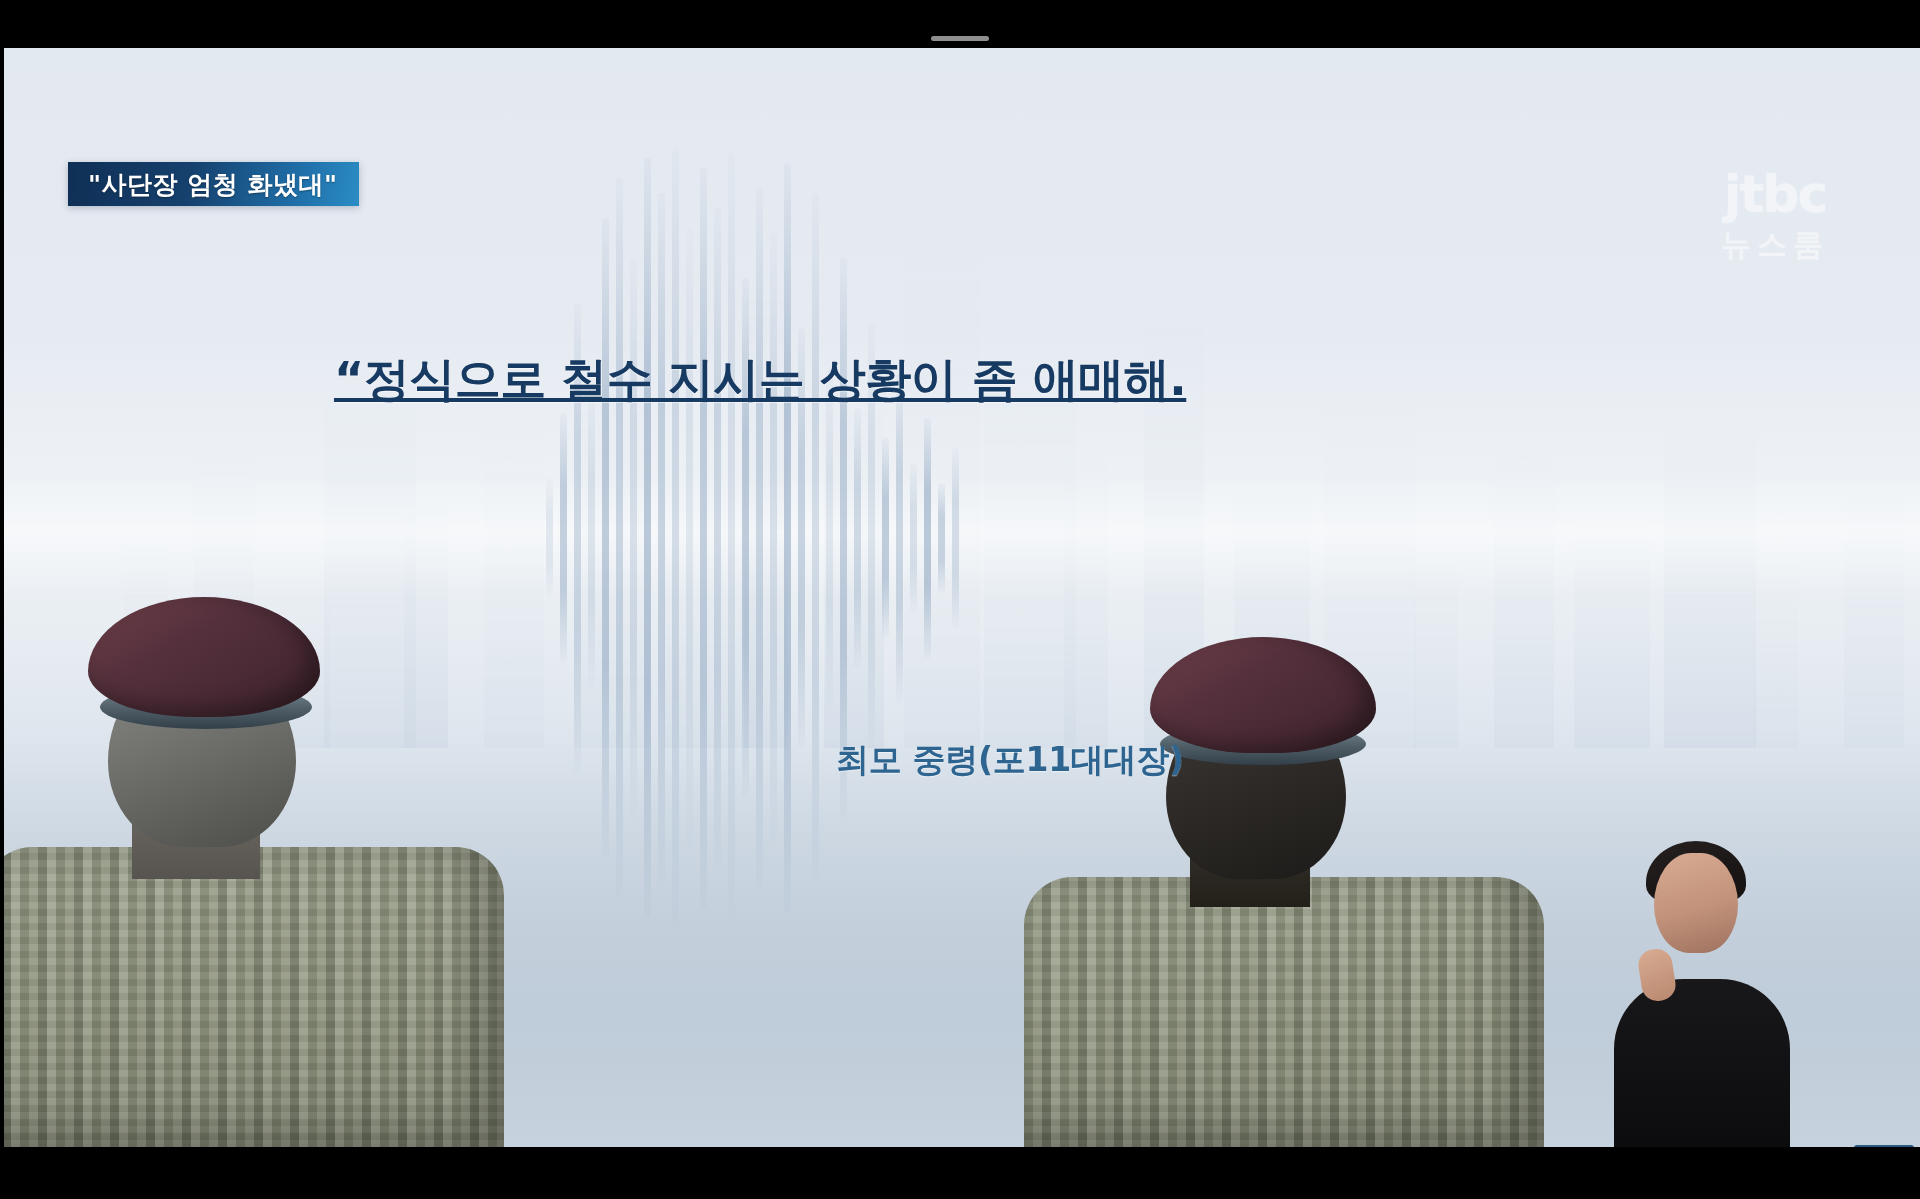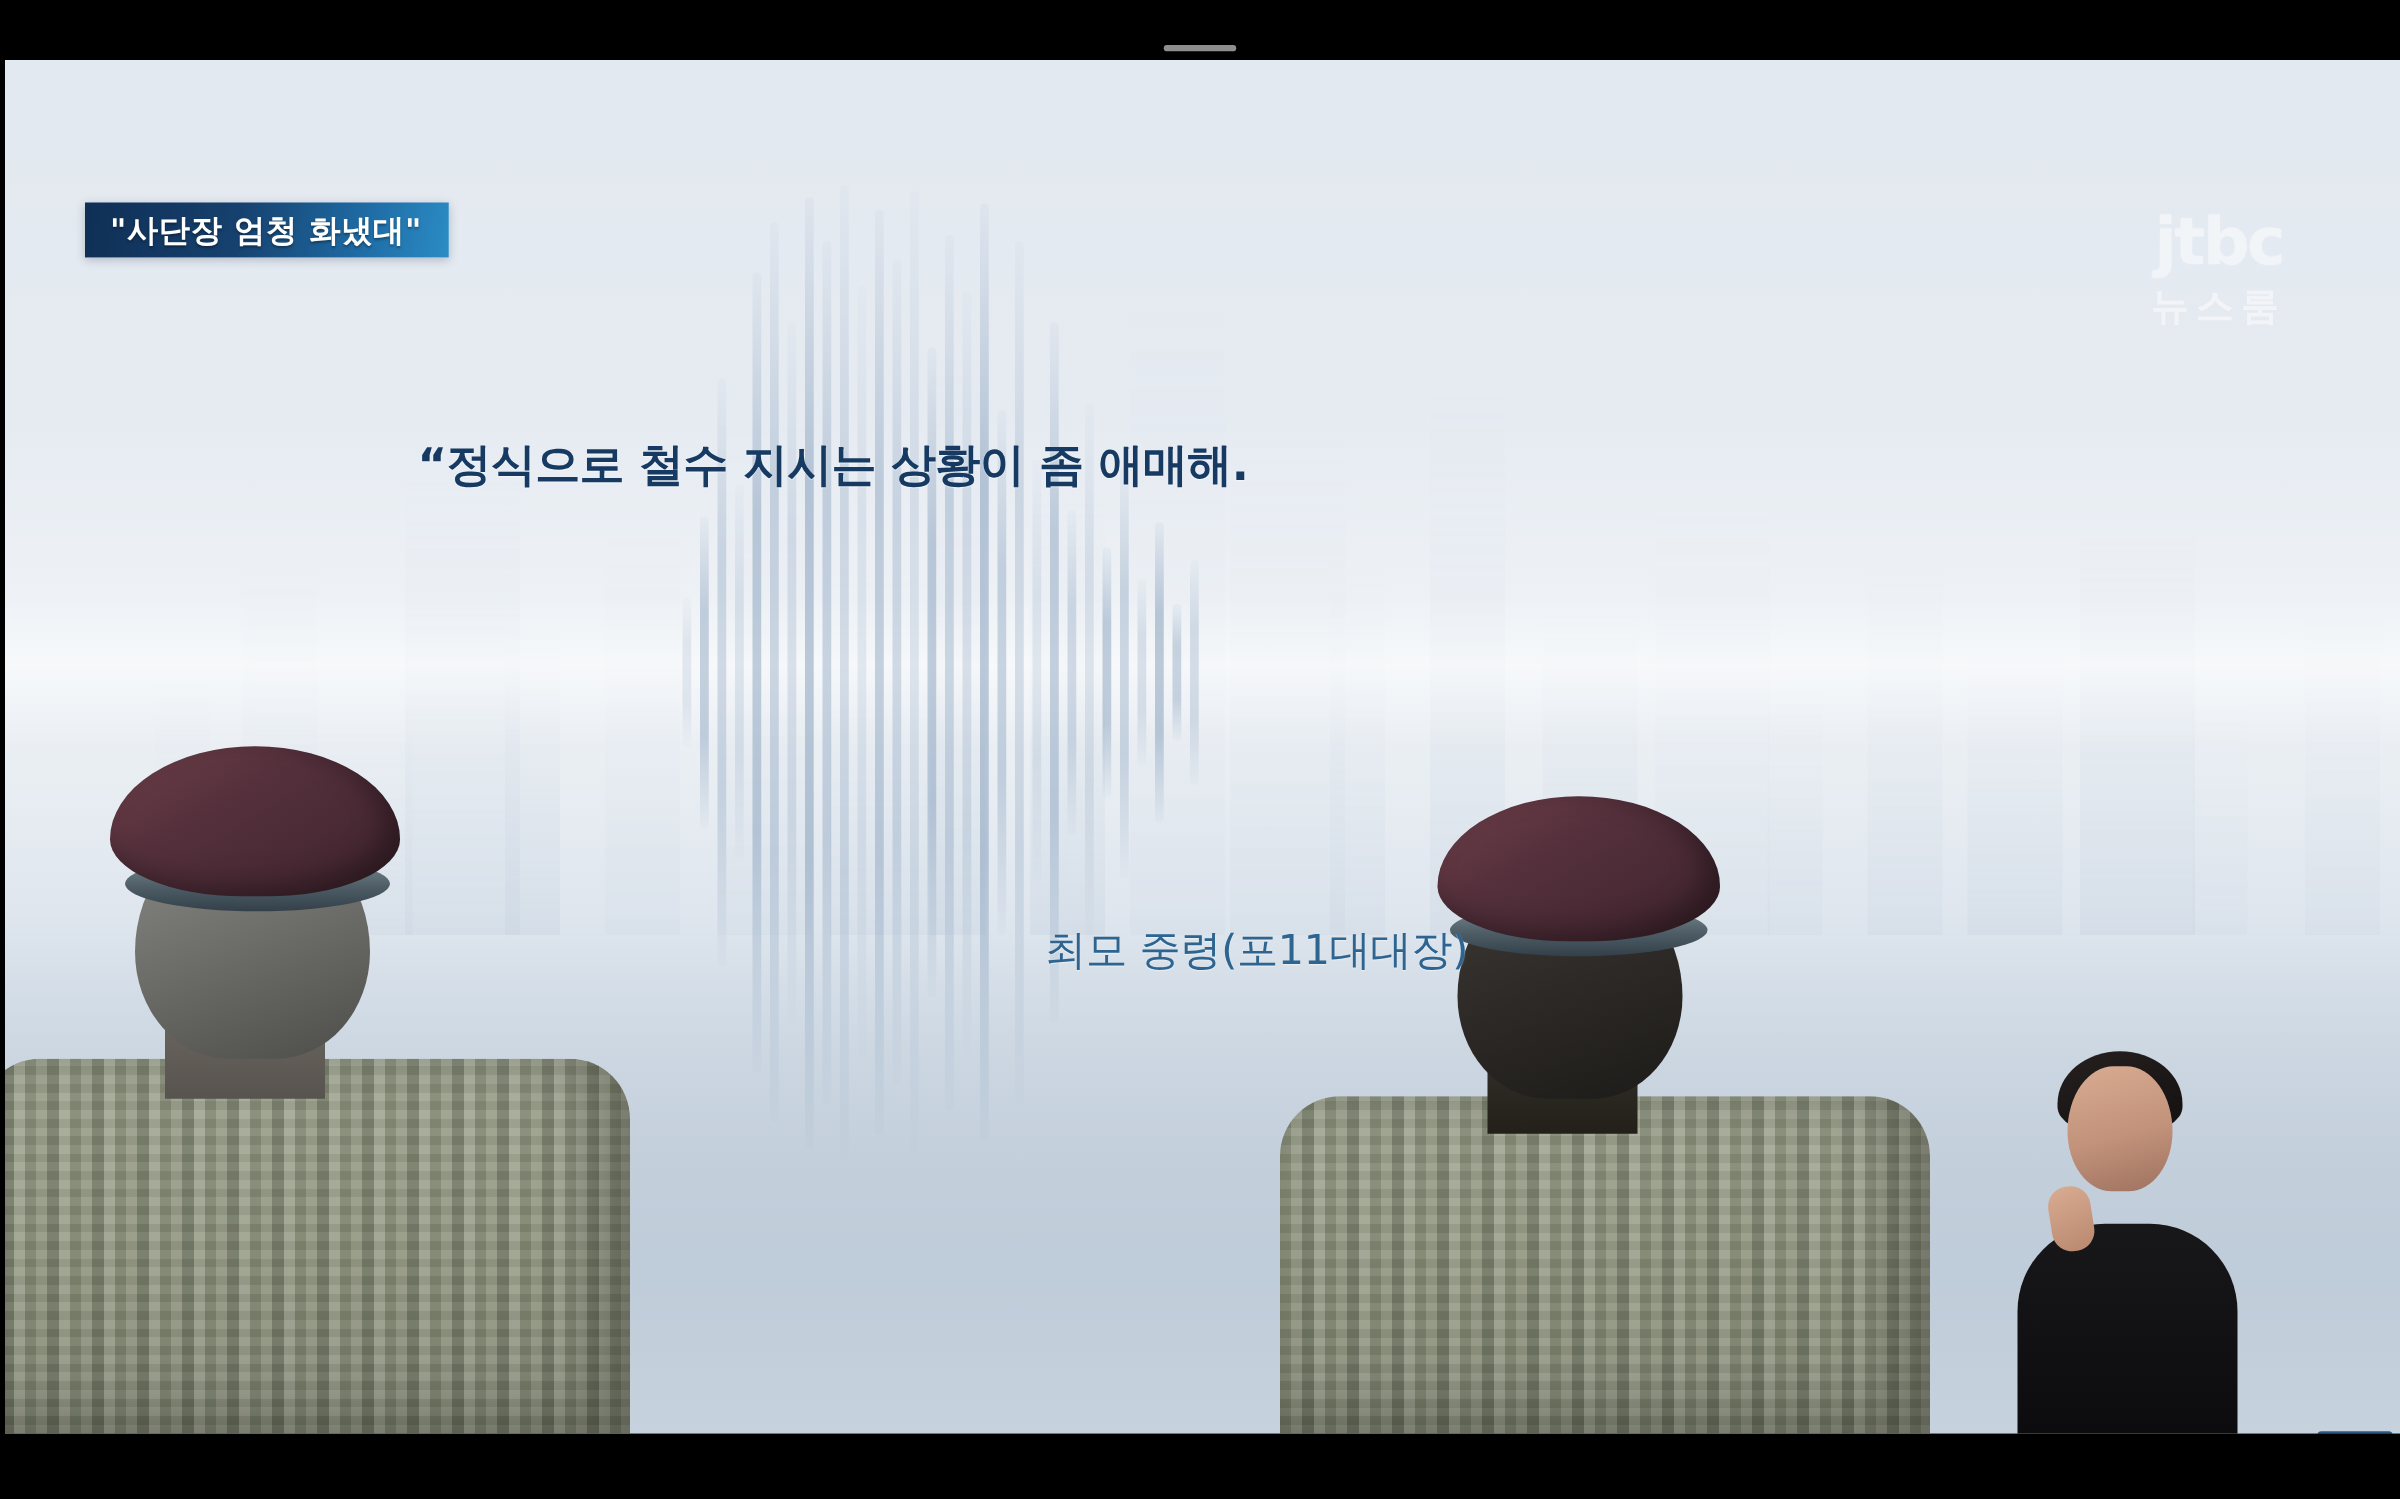--- a/index.html
+++ b/index.html
@@ -144,47 +144,48 @@
 
   
   .quote-block {
     position:absolute;
     left:330px; top:300px;
     z-index:15;
     width:1060px;
   }
   .quote-line {
     color:#173a63;
-    font-size:36px;
+    font-size:46px;
     font-weight:bold;
     line-height:1.37;
     letter-spacing:-.5px;
     white-space:nowrap;
     text-shadow:0 1px 1px rgba(255,255,255,.55);
+    text-decoration:underline;
   }
   .quote-line.l2, .quote-line.l3 { padding-left:22px; }
 
   .attribution-1 {
     position:absolute;
     left:352px; top:530px;
     z-index:15;
     color:#2d5e87;
     font-size:33px;
     font-weight:normal;
     letter-spacing:-.3px;
     white-space:nowrap;
     text-shadow:0 1px 1px rgba(255,255,255,.5);
   }
   .attribution-2 {
     position:absolute;
     left:832px; top:690px;
     z-index:15;
     color:#2d6490;
     font-size:33px;
-    font-weight:normal;
+    font-weight:bold;
     letter-spacing:-.3px;
     white-space:nowrap;
     text-shadow:0 1px 1px rgba(255,255,255,.5);
   }
 
   
   .soldier { position:absolute; bottom:0; z-index:10; }
 
   .soldier-left  { left:-20px;  width:520px; height:560px; }
   .soldier-right { left:1020px; width:520px; height:520px; }

